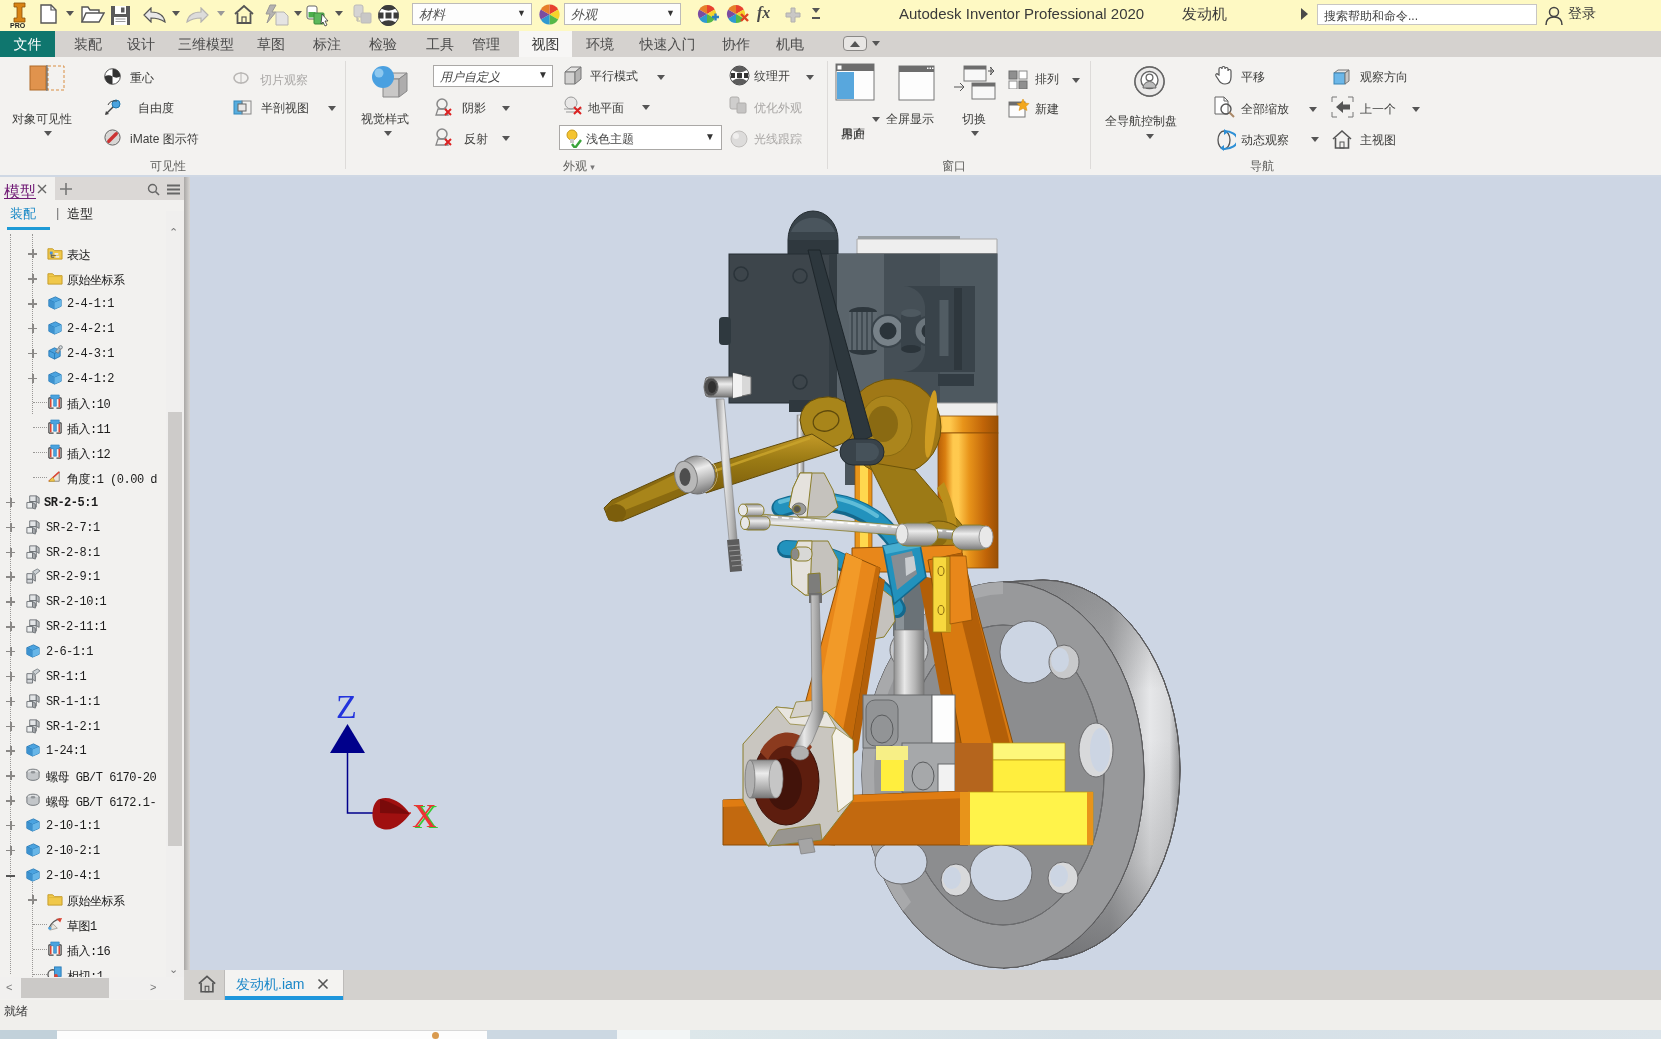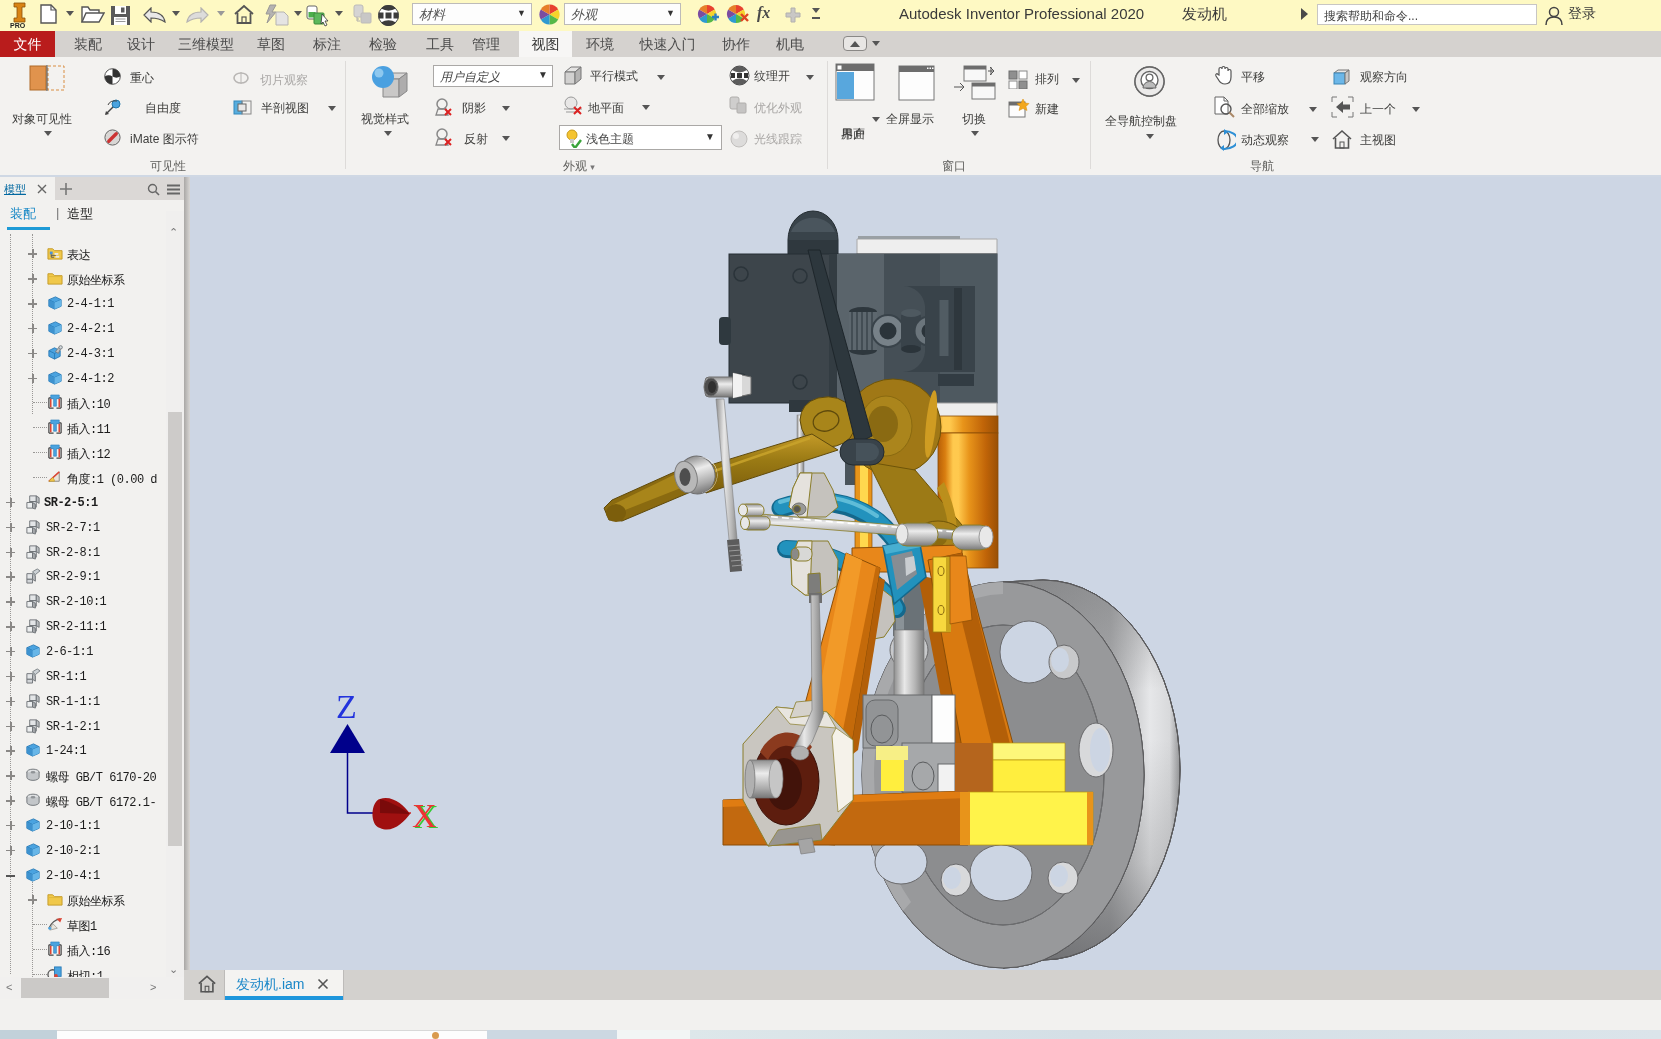--- a/index.html
+++ b/index.html
@@ -10,21 +10,21 @@
 
 #titlebar{left:0;top:0;width:1661px;height:31px;background:#fef9c3;}
 .qicon{position:absolute;top:4px;}
 .darr{position:absolute;width:0;height:0;border-left:4px solid transparent;border-right:4px solid transparent;border-top:5px solid #555;}
 .title-text{position:absolute;top:5px;font-size:15px;color:#3a3a3a;}
 #searchbox{position:absolute;left:1317px;top:4px;width:220px;height:21px;background:#fff;border:1px solid #c8c6c4;font-size:12px;color:#444;padding:3px 6px;}
 .combo{position:absolute;top:3px;height:22px;background:#fdfdfd;border:1px solid #bdbbb9;font-style:italic;font-size:13px;color:#555;padding:2px 6px;}
 
 #tabrow{left:0;top:31px;width:1661px;height:26px;background:#d5d2cf;}
 .rtab{position:absolute;top:0;height:26px;font-size:14px;color:#4a4a4a;text-align:center;line-height:26px;}
-#tab-file{left:0;width:55px;background:#b91c1c;color:#fff;}
+#tab-file{left:0;width:55px;background:#0f766e;color:#fff;}
 #tab-view{background:#f7f6f5;color:#333;}
 
 #ribbon{left:0;top:57px;width:1661px;height:120px;background:#f3f2f0;border-bottom:2px solid #cfd8e4;}
 .rlabel{position:absolute;top:101px;font-size:12px;color:#62625f;}
 .rtext{position:absolute;font-size:12px;color:#3d3d3b;}
 .rgray{color:#a9a7a5;}
 .rsep{position:absolute;top:4px;width:1px;height:108px;background:#dddbd9;}
 .combo2{position:absolute;background:#fff;border:1px solid #aaa8a6;font-size:12px;color:#444;}
 
 #panel{left:0;top:177px;width:190px;height:823px;background:#f2f1ef;}
@@ -205,21 +205,21 @@
       <path d="M8.5.7A7.8 7.8 0 018.5 8.5L.7 8.5A7.8 7.8 0 018.5.7z" fill="#333" transform="rotate(90 8.5 8.5)"></path>
       <path d="M8.5.7A7.8 7.8 0 018.5 8.5L.7 8.5A7.8 7.8 0 018.5.7z" fill="#333" transform="rotate(270 8.5 8.5)"></path>
     </svg>
     <div class="rtext" style="left:130px;top:13px;">重心</div>
     <svg class="abs" style="left:104px;top:42px;" width="18" height="17" viewBox="0 0 18 17">
       <path d="M2 15 L13 4" stroke="#444" stroke-width="1.5"></path>
       <path d="M1 16 l4 -1 -3 -3z" fill="#444"></path>
       <circle cx="12" cy="5" r="4" fill="#4aa3df" stroke="#2277aa"></circle>
       <path d="M4 6 q2 -5 9 -4" stroke="#444" fill="none"></path>
     </svg>
-    <div class="rtext" style="left:145px;top:43px;">自由度</div>
+    <div class="rtext" style="left:138px;top:43px;">自由度</div>
     <svg class="abs" style="left:104px;top:72px;" width="17" height="17" viewBox="0 0 17 17">
       <circle cx="8.5" cy="8.5" r="7.6" fill="#d9d7d5" stroke="#666"></circle>
       <rect x="1.5" y="6.8" width="14" height="3.4" rx="1.7" fill="#c33" transform="rotate(-45 8.5 8.5)"></rect>
     </svg>
     <div class="rtext" style="left:130px;top:74px;">iMate 图示符</div>
     <svg class="abs" style="left:232px;top:13px;" width="18" height="16" viewBox="0 0 18 16">
       <ellipse cx="9" cy="8" rx="7" ry="5" fill="none" stroke="#b8b6b4" stroke-width="1.6"></ellipse>
       <path d="M9 2 L9 14" stroke="#b8b6b4"></path>
     </svg>
     <div class="rtext rgray" style="left:260px;top:15px;">切片观察</div>
@@ -390,21 +390,21 @@
     <svg class="abs" style="left:1331px;top:72px;" width="22" height="21" viewBox="0 0 22 21">
       <path d="M2 10 L11 2 L20 10" fill="none" stroke="#555" stroke-width="1.6"></path>
       <path d="M4.5 9 V19 H17.5 V9" fill="none" stroke="#555" stroke-width="1.6"></path>
       <rect x="9" y="13" width="4" height="6" fill="none" stroke="#555"></rect>
     </svg>
     <div class="rtext" style="left:1360px;top:75px;">主视图</div>
   </div>
   <div id="panel" class="abs">
     <div id="panelhead">
       <div id="ptab"></div>
-      <span style="position:absolute;left:4px;top:5px;font-size:11px;color:#0369a1;text-decoration:underline;">模型</span>
+      <span style="position:absolute;left:4px;top:5px;font-size:16px;color:#701a75;text-decoration:underline;">模型</span>
       <svg style="position:absolute;left:37px;top:7px;" width="10" height="10" viewBox="0 0 10 10">
           <path d="M1 1 L9 9 M9 1 L1 9" stroke="#666" stroke-width="1.4"></path>
         </svg>
       <svg style="position:absolute;left:60px;top:6px;" width="12" height="12" viewBox="0 0 12 12">
           <path d="M6 0 V12 M0 6 H12" stroke="#777" stroke-width="1.6"></path>
         </svg>
       <svg style="position:absolute;left:147px;top:6px;" width="13" height="13" viewBox="0 0 13 13">
           <circle cx="5.5" cy="5.5" r="4" fill="none" stroke="#666" stroke-width="1.4"></circle>
           <path d="M8.5 8.5 L12 12" stroke="#666" stroke-width="1.6"></path>
         </svg>
@@ -1022,20 +1022,23 @@
       <rect x="9" y="13" width="4" height="6" fill="none" stroke="#555" stroke-width="1.2"></rect>
     </svg>
     <div id="dtab">
       <span style="position:absolute;left:11px;top:6px;font-size:14px;color:#1a87c8;">发动机.iam</span>
       <svg style="position:absolute;left:92px;top:8px;" width="12" height="12" viewBox="0 0 12 12">
           <path d="M1.5 1.5 L10.5 10.5 M10.5 1.5 L1.5 10.5" stroke="#555" stroke-width="1.6"></path>
         </svg>
       <div style="position:absolute;left:0;top:26px;width:118px;height:4px;background:#1e96dc;"></div>
     </div>
   </div>
+  <div id="statusbar" class="abs">
+      <span style="position:absolute;left:4px;top:3px;">就绪</span>
+    </div>
   <div id="bottomstrip" class="abs">
     <div style="position:absolute;left:0;top:0;width:57px;height:9px;background:#c2d1da;"></div>
     <div style="position:absolute;left:57px;top:0;width:430px;height:9px;background:#fdfdfd;border-top:1px solid #d8d8d8;"></div>
     <div style="position:absolute;left:432px;top:2px;width:7px;height:7px;border-radius:50%;background:#d99a4e;"></div>
     <div style="position:absolute;left:487px;top:0;width:130px;height:9px;background:#ccd8e2;"></div>
     <div style="position:absolute;left:617px;top:0;width:73px;height:9px;background:#f2f5f5;"></div>
     <div style="position:absolute;left:690px;top:0;width:971px;height:9px;background:linear-gradient(90deg,#dde7ea,#d4dfe6 40%,#dbe4ea);"></div>
   </div>
 </div>
 

